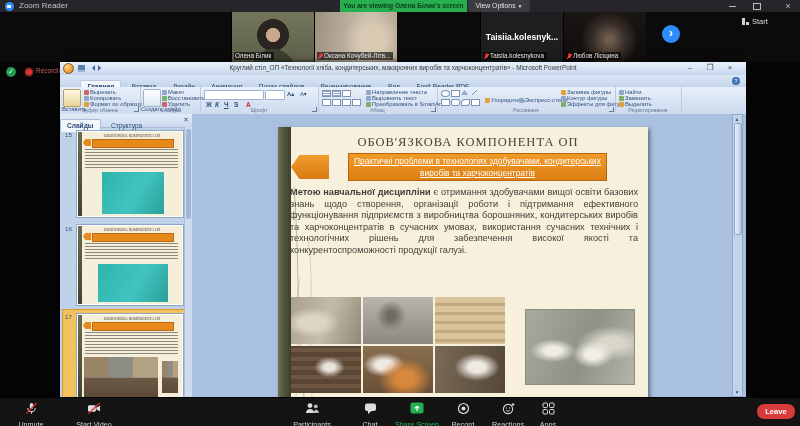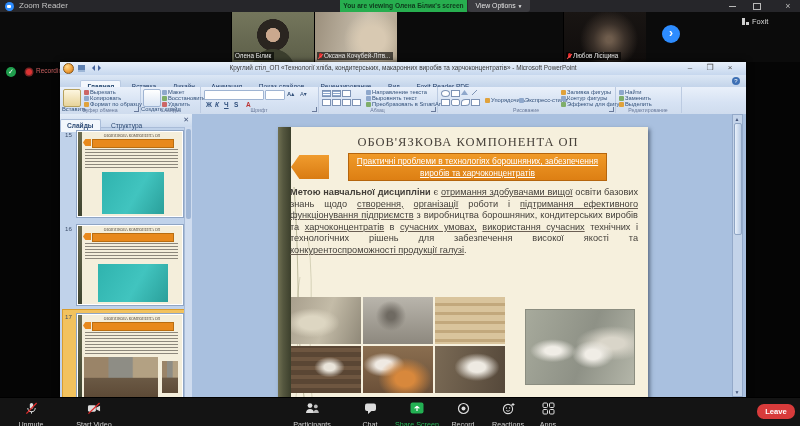--- a/index.html
+++ b/index.html
@@ -108,21 +108,21 @@
   .stems{left:8px;top:20px;}
   .s-title{left:18px;right:8px;top:8px;text-align:center;font-family:"Liberation Serif",serif;
            font-size:12.5px;letter-spacing:1px;color:#47413a;}
   .s-arrow{left:13px;top:28px;width:38px;height:24px;background:linear-gradient(#f09c2e,#d97b12);
            clip-path:polygon(0 50%,22% 0,100% 0,100% 100%,22% 100%);}
   .s-banner{left:70px;top:26px;width:259px;height:28px;background:linear-gradient(#f09a28,#dd7f13);
             border:1px solid #b5650d;box-sizing:border-box;color:#fff;font-size:8.4px;line-height:12px;
             text-align:center;padding-top:1px;text-decoration:underline;}
   .s-body{left:12px;top:60px;width:348px;font-size:9.2px;line-height:11.6px;color:#44403b;text-align:justify;}
   .seg-b{font-weight:bold;}
-  .seg-u{text-decoration:underline;text-decoration-color:#6b5f54;}
+  .seg-u{text-decoration-color:#6b5f54;}
   .collage{left:13px;top:170px;width:216px;height:102px;display:grid;grid-template-columns:70px 70px 70px;
            grid-template-rows:47px 47px;gap:2px;}
   .ph{width:100%;height:100%;}
   .ph1{background:radial-gradient(ellipse at 30% 55%,#ddd6c2 18%,transparent 40%),linear-gradient(110deg,#a89f8d,#c4bca8 50%,#8f8878);}
   .ph2{background:radial-gradient(circle at 40% 40%,#6f6a62 8%,transparent 30%),linear-gradient(#b9b5ac,#8d887e);}
   .ph3{background:repeating-linear-gradient(180deg,#d9c49c 0 6px,#c2a87c 6px 9px),linear-gradient(#cdbb96,#b49a6e);}
   .ph4{background:radial-gradient(ellipse at 55% 45%,#e9e4da 10%,transparent 28%),repeating-linear-gradient(0deg,#5a4634 0 5px,#6e5640 5px 9px);}
   .ph5{background:radial-gradient(ellipse at 60% 70%,#d8883c 16%,transparent 45%),radial-gradient(ellipse at 30% 40%,#efe9e2 12%,transparent 30%),linear-gradient(#8a6e50,#6b5038);}
   .ph6{background:radial-gradient(ellipse at 60% 45%,#eeeae2 14%,transparent 38%),linear-gradient(100deg,#7a6a55,#55483a);}
   .ph-right{left:247px;top:182px;width:108px;height:74px;
@@ -162,29 +162,36 @@
       <div class="pill">
         <span>Олена Білик</span>
       </div>
     </div>
     <div class="abs tile face-oksana" style="left:314px;">
       <div class="pill">
         <span class="micro-mic"></span>
         <span>Оксана Кочубей-Літв...</span>
       </div>
     </div>
+    <div class="abs tile" style="left:480px;">
+      <div class="bigname">Taisiia.kolesnyk...</div>
+      <div class="pill">
+        <span class="micro-mic"></span>
+        <span>Taisiia.kolesnykova</span>
+      </div>
+    </div>
     <div class="abs tile face-liubov" style="left:563px;">
       <div class="pill">
         <span class="micro-mic"></span>
         <span>Любов Лісіцина</span>
       </div>
     </div>
     <div class="abs next-btn">›</div>
     <div class="abs view-btn">
-      <span class="grid-ico"></span><span>Foxit</span>
+      <span class="grid-ico"></span><span>Start</span>
     </div>
   </div>
 
   <div class="abs share">
     <div class="abs rec-shield">✓</div>
     <div class="abs rec-dot"></div>
     <div class="abs rec-text">Recording...</div>
 
     <div class="abs ppt">
       <div class="abs ppt-titlebar">
@@ -333,21 +340,21 @@
       <div class="abs work">
         <div class="abs slide">
           <div class="abs olive" style="width:13px;background:linear-gradient(90deg,#707052,#55573f 40%,#3c3f2c);"></div>
           <svg class="abs stems" width="60" height="250" viewBox="0 0 60 250">
             <path d="M18 250 C 10 180, 14 120, 8 40" stroke="#8e8e68" stroke-width="1" fill="none" opacity="0.55"></path>
             <path d="M26 250 C 20 200, 30 150, 22 90" stroke="#9a9a72" stroke-width="0.8" fill="none" opacity="0.45"></path>
             <path d="M10 250 C 16 210, 6 170, 14 130" stroke="#8e8e68" stroke-width="0.7" fill="none" opacity="0.4"></path>
           </svg>
           <div class="abs s-title">ОБОВ'ЯЗКОВА КОМПОНЕНТА ОП</div>
           <div class="abs s-arrow"></div>
-          <div class="abs s-banner">Практичні проблеми в технологіях борошняних, забезпечення виробів та харчоконцентратів</div>
+          <div class="abs s-banner">Практичні проблеми в технологіях здобувачами, кондитерських виробів та харчоконцентратів</div>
           <div class="abs s-body"><span class="seg-b">Метою навчальної дисципліни</span><span> є </span><span class="seg-u">отримання здобувачами вищої</span><span> освіти базових знань щодо </span><span class="seg-u">створення,</span><span> </span><span class="seg-u">організації</span><span> роботи і </span><span class="seg-u">підтримання ефективного функціонування підприємств</span><span> з виробництва борошняних, кондитерських виробів та </span><span class="seg-u">харчоконцентратів</span><span> в </span><span class="seg-u">сучасних умовах,</span><span> </span><span class="seg-u">використання сучасних</span><span> технічних і технологічних рішень для забезпечення високої якості та </span><span class="seg-u">конкурентоспроможності продукції галузі</span><span>.</span></div>
           <div class="abs collage">
             <div class="ph ph1"></div>
             <div class="ph ph2"></div>
             <div class="ph ph3"></div>
             <div class="ph ph4"></div>
             <div class="ph ph5"></div>
             <div class="ph ph6"></div>
           </div>
           <div class="abs ph-right"></div>

